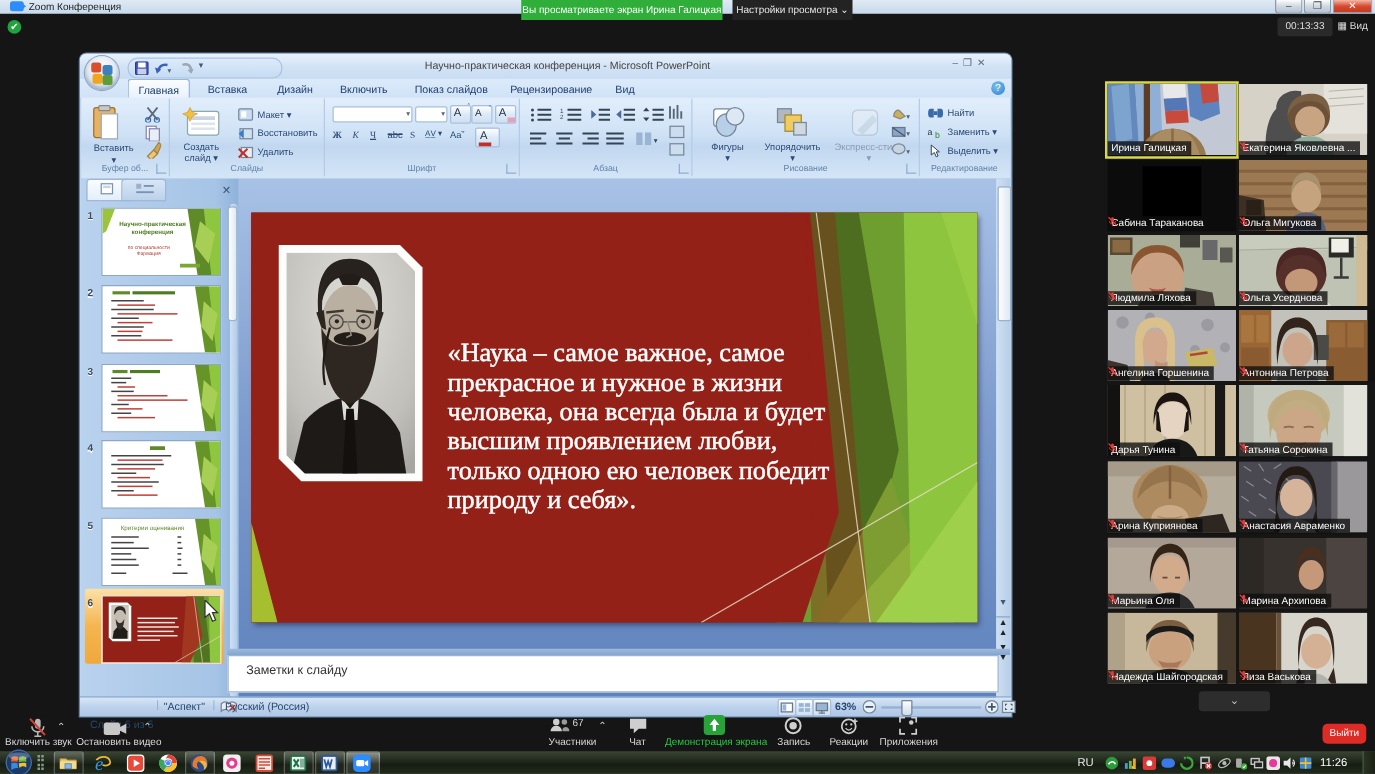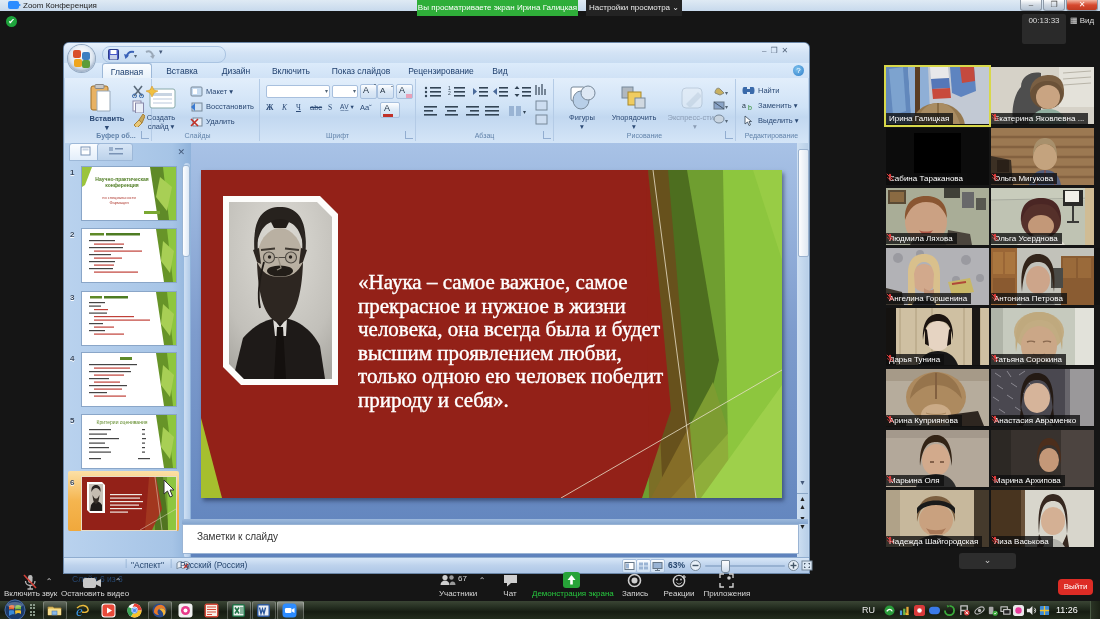--- a/index.html
+++ b/index.html
@@ -8,21 +8,21 @@
 #topbar{left:0;top:0;width:1100px;height:11px;background:linear-gradient(#dfeaf4,#c7d9ec);}
 #topbar .zicon{position:absolute;left:8px;top:1px;width:11px;height:8px;background:#2d8cff;border-radius:2px;}
 #topbar .zicon:after{content:"";position:absolute;right:-2px;top:2px;border-left:3px solid #2d8cff;border-top:2px solid transparent;border-bottom:2px solid transparent;}
 #topbar .ttl{position:absolute;left:23px;top:1px;font-size:8px;color:#222;}
 #greenbadge{left:417px;top:0;width:161px;height:16px;background:#2fae39;color:#fff;font-size:8px;text-align:center;line-height:16px;}
 #viewset{left:586px;top:0;width:96px;height:16px;background:#232323;color:#e8e8e8;font-size:8px;text-align:center;line-height:16px;}
 #winctl{right:2px;top:0;height:11px;display:flex;}
 #winctl div{width:20px;height:10px;margin-left:1px;background:linear-gradient(#fdfdfd,#cfd8e2 50%,#b6c4d4);border:1px solid #8e9aa8;border-top:none;border-radius:0 0 3px 3px;color:#444;font-size:8px;line-height:9px;text-align:center;}
 #winctl .cls{background:linear-gradient(#f3b8a4,#d6492f 50%,#c03a22);color:#fff;width:30px;}
 #shield{left:6px;top:16px;width:11px;height:11px;background:#1ea43c;border-radius:50%;color:#fff;font-size:8px;line-height:11px;text-align:center;}
-#timer{left:1022px;top:14px;width:44px;height:30px;background:#2a2a2a;border-radius:2px;color:#ddd;font-size:8px;text-align:center;line-height:13px;}
+#timer{left:1022px;top:14px;width:44px;height:15px;background:#2a2a2a;border-radius:2px;color:#ddd;font-size:8px;text-align:center;line-height:13px;}
 #vid{left:1070px;top:14px;width:30px;height:13px;color:#ddd;font-size:8px;line-height:13px;}
 
 #ppt{left:64px;top:43px;width:745px;height:530px;background:#bfd5ee;border-radius:5px 5px 0 0;box-shadow:0 0 0 1px #6b87a8;}
 #titlebar{left:0;top:0;width:745px;height:20px;background:linear-gradient(#e8f2fc,#d3e3f5 50%,#c8dcf2);border-radius:5px 5px 0 0;}
 #ptitle{left:200px;top:4px;width:380px;text-align:center;font-size:8.5px;color:#444;}
 #orb{left:4px;top:2px;width:27px;height:27px;border-radius:50%;background:radial-gradient(circle at 50% 35%,#ffffff,#dfe8f2 55%,#b9c8da);box-shadow:0 0 0 1px #93a8c0, inset 0 -2px 3px rgba(120,140,170,.55);z-index:5;}
 .oq{position:absolute;width:8px;height:8px;border-radius:2px;}
 #qat{left:38px;top:3px;width:122px;height:15px;background:linear-gradient(#dcebfa,#c6dbf2);border-radius:8px;border:1px solid #aac4e2;}
 #pwinctl{left:698px;top:3px;width:44px;height:10px;color:#5a6b80;font-size:8px;letter-spacing:4px;}
 
@@ -104,34 +104,35 @@
         <path d="M11,3 C6,2 4,5 3.5,8" fill="none" stroke="#3a62b8" stroke-width="2"></path>
         <path d="M1,5 L6,6.5 L2.5,10 Z" fill="#3a62b8"></path>
         <text x="11" y="9" font-size="6" fill="#567">▾</text>
       </svg>
     <svg style="position:absolute;left:40px;top:2px;" width="12" height="11">
         <path d="M3,3 C7,1 10,4 10,8" fill="none" stroke="#9aa8b8" stroke-width="2"></path>
         <path d="M12,6 L7,7 L10,10 Z" fill="#9aa8b8"></path>
       </svg>
     <div style="position:absolute;left:56px;top:1px;font-size:7px;color:#44597a;">▾</div>
   </div>
+  <div class="abs" id="ptitle">Научно-практическая конференция - Microsoft PowerPoint</div>
   <div class="abs" id="pwinctl">–❒✕</div>
   <div class="abs" id="tabrow">
     <div class="tab active" style="left:38px;width:48px;">Главная</div>
     <div class="tab" style="left:93px;width:50px;">Вставка</div>
     <div class="tab" style="left:150px;width:44px;">Дизайн</div>
     <div class="tab" style="left:201px;width:52px;">Включить</div>
     <div class="tab" style="left:260px;width:74px;">Показ слайдов</div>
     <div class="tab" style="left:341px;width:72px;">Рецензирование</div>
     <div class="tab" style="left:420px;width:32px;">Вид</div>
   </div>
   <div class="abs" id="helpbtn">?</div>
   <div class="abs" id="ribbon">
 
-    <div class="grp" style="left:16px;width:70px;font-weight:bold;">
+    <div class="grp" style="left:0;width:70px;">
       <svg style="position:absolute;left:8px;top:5px;" width="24" height="28" viewBox="0 0 24 28">
         <rect x="2" y="2" width="17" height="24" rx="2" fill="#e8b264" stroke="#a07028"></rect>
         <rect x="6" y="0.5" width="9" height="4" rx="1" fill="#c8c8c8" stroke="#888"></rect>
         <path d="M8,7 L21,7 L21,27 L8,27 Z" fill="#fff" stroke="#9ab"></path>
       </svg>
       <div class="rtxt" style="left:4px;top:35px;width:44px;text-align:center;">Вставить<br>▾</div>
       <svg style="position:absolute;left:50px;top:6px;" width="14" height="13">
           <path d="M3,1 L11,11 M11,1 L3,11" stroke="#5a6a7a" stroke-width="1.6"></path>
           <circle cx="3.5" cy="11" r="2" fill="none" stroke="#3a6aaa"></circle>
           <circle cx="10.5" cy="11" r="2" fill="none" stroke="#3a6aaa"></circle>

